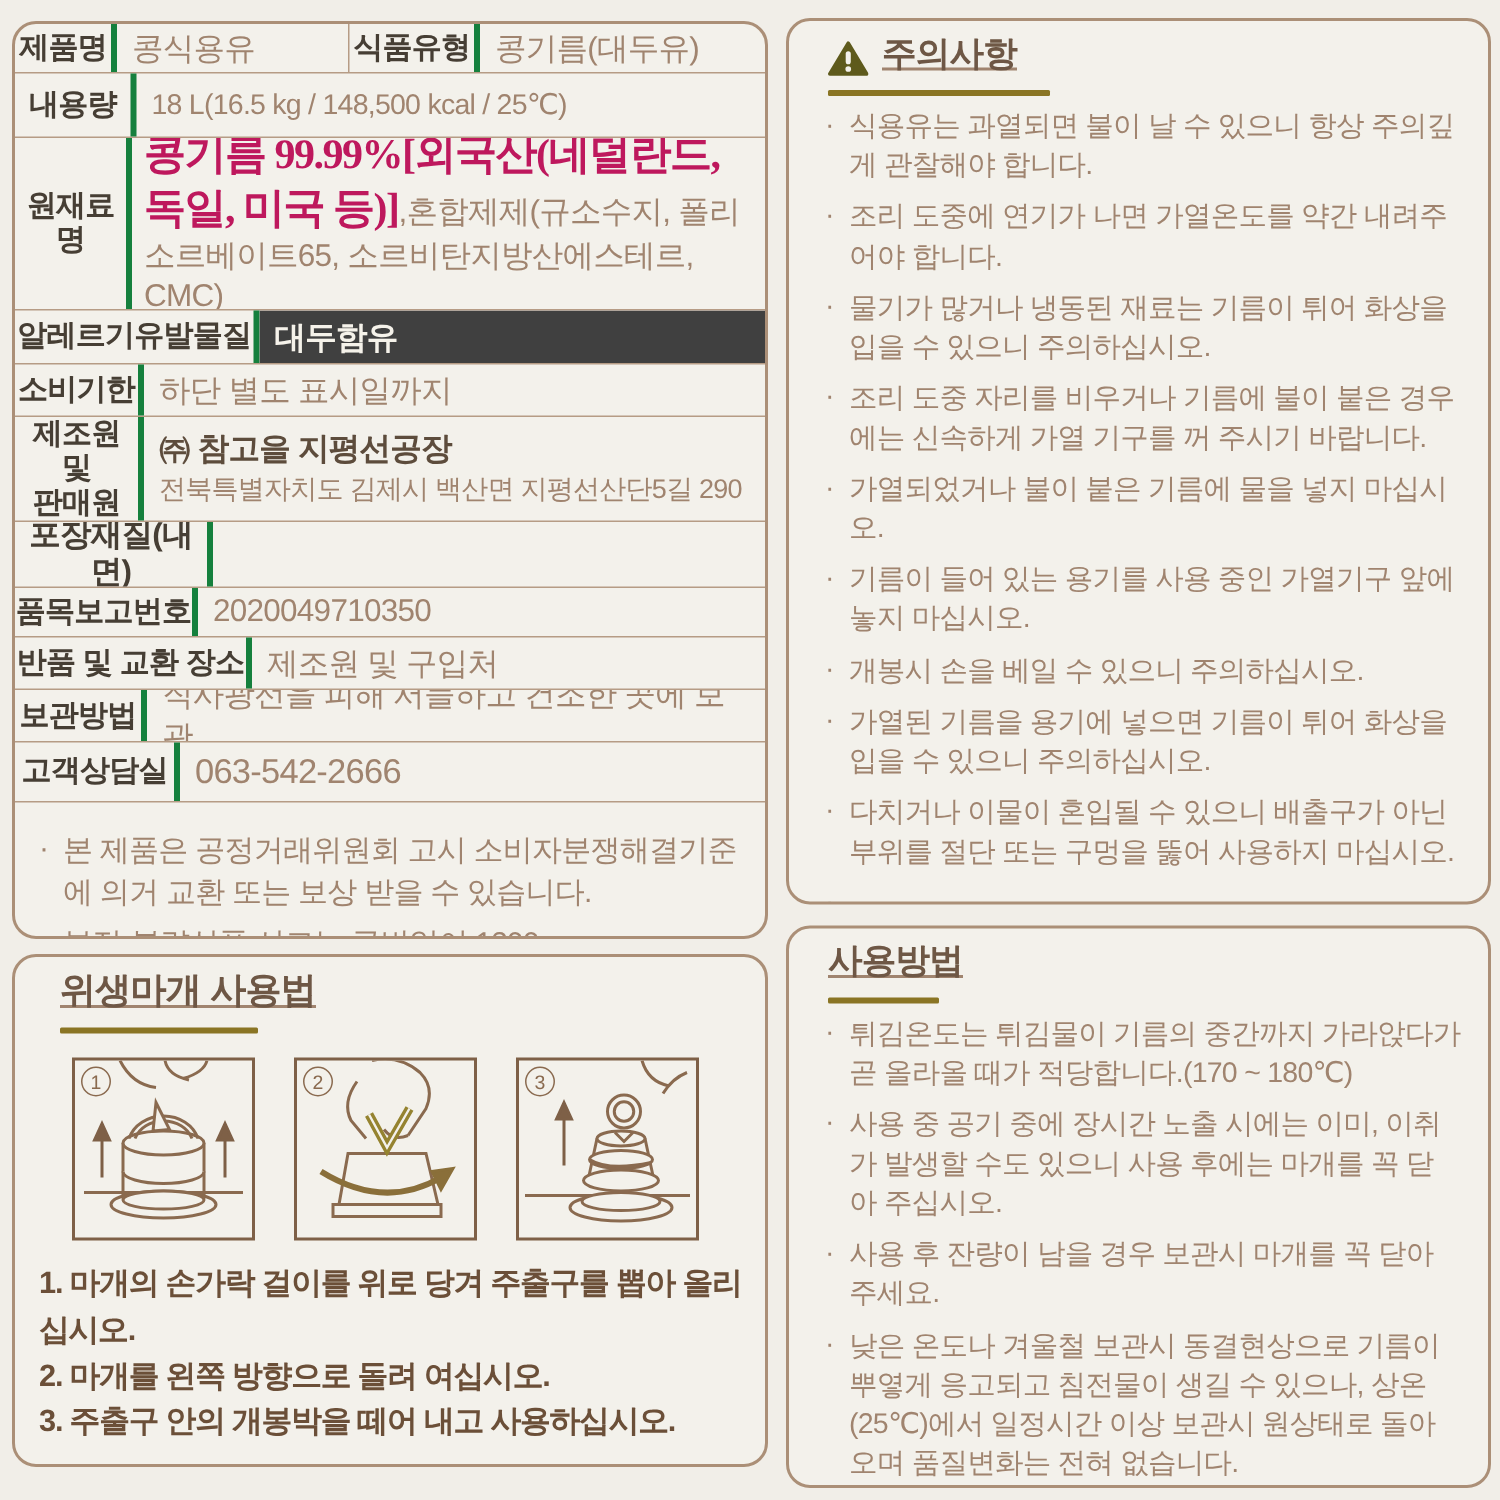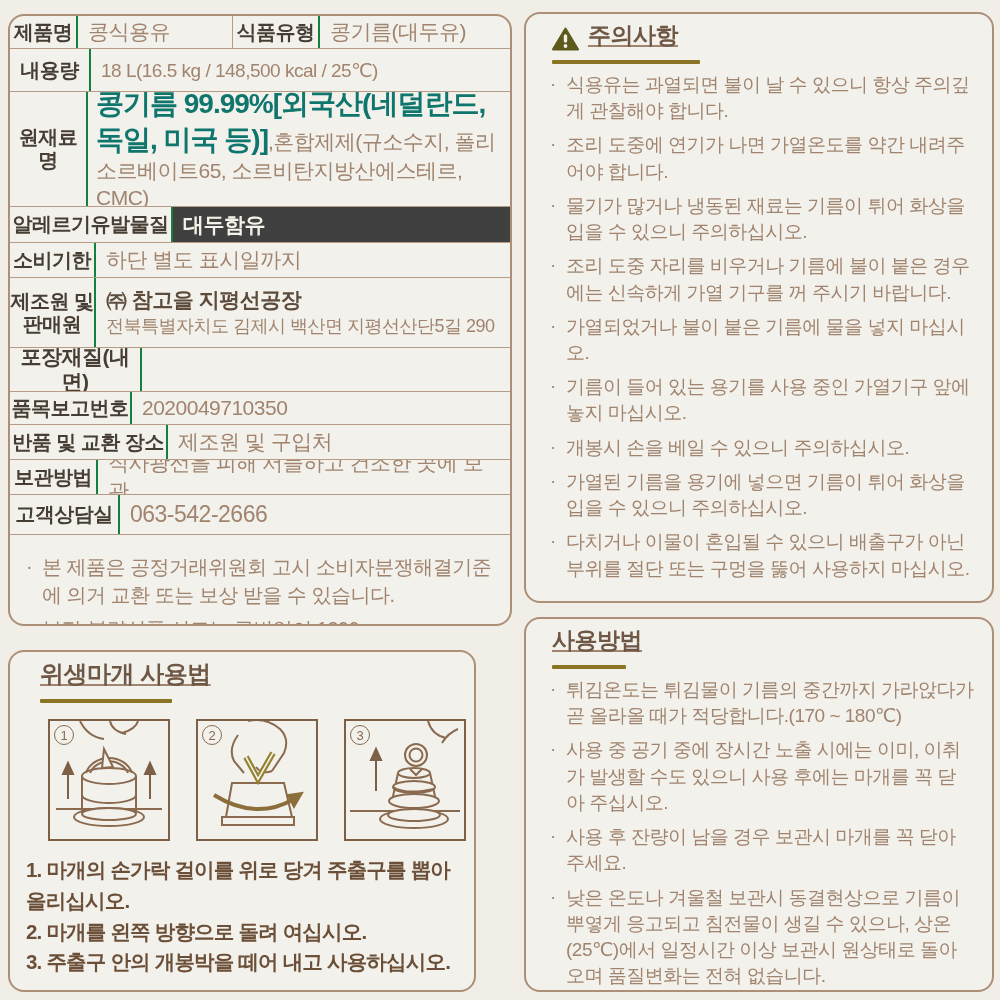--- a/index.html
+++ b/index.html
@@ -10,40 +10,40 @@
     color:#a0846f;
     -webkit-font-smoothing:antialiased;
   }
   .box{
     position:absolute;box-sizing:border-box;
     background:#f3f1eb;
     border:2px solid #ab8f77;border-radius:16px;
     overflow:hidden;
   }
   #info-box{left:8px;top:14px;width:504px;height:612px;}
-  #cap-box{left:8px;top:650px;width:468px;height:342px;}
+  #cap-box{left:8px;top:636px;width:504px;height:342px;}
   #caution-box{left:524px;top:12px;width:470px;height:591px;}
   #usage-box{left:524px;top:617px;width:470px;height:375px;}
 
   
   .trow{display:flex;border-bottom:1px solid #b69c85;box-sizing:border-box;}
   .tlabel{
     display:flex;flex-direction:column;align-items:center;justify-content:center;
     font-weight:bold;font-size:20px;letter-spacing:-0.5px;color:#463e34;
-    border-right:2px solid #15803d;text-align:center;box-sizing:border-box;
+    border-right:4px solid #15803d;text-align:center;box-sizing:border-box;
     overflow:hidden;flex-shrink:0;line-height:1.15;
   }
   .lb{border-left:1px solid #b69c85;}
   .tvalue{
     display:flex;align-items:center;color:#a0846f;font-size:21px;
     letter-spacing:-0.5px;padding:0 10px;box-sizing:border-box;overflow:hidden;
   }
   .grow{flex:1;}
   .ing-val{display:block;padding:6px 8px;line-height:1.28;}
-  .ing-main{font-weight:bold;font-size:28px;color:#0f766e;letter-spacing:-1px;}
+  .ing-main{font-weight:bold;font-size:28px;color:#be185d;letter-spacing:-1px;font-family:Liberation Serif, serif;}
   .ing-rest{font-size:21px;color:#a0846f;}
   .badge{
     flex:1;align-self:stretch;background:#404040;color:#f5f2ea;
     display:flex;align-items:center;font-weight:bold;font-size:21px;
     padding:0 10px;letter-spacing:-0.5px;
   }
   .mfg-name{font-weight:bold;color:#5d4c3c;font-size:21px;line-height:1.35;}
   .mfg-addr{font-size:18px;color:#a0846f;line-height:1.35;white-space:nowrap;}
   .tnotes{padding:12px 14px 0 10px;}
   .item{position:relative;padding-left:22px;font-size:20px;line-height:1.4;

